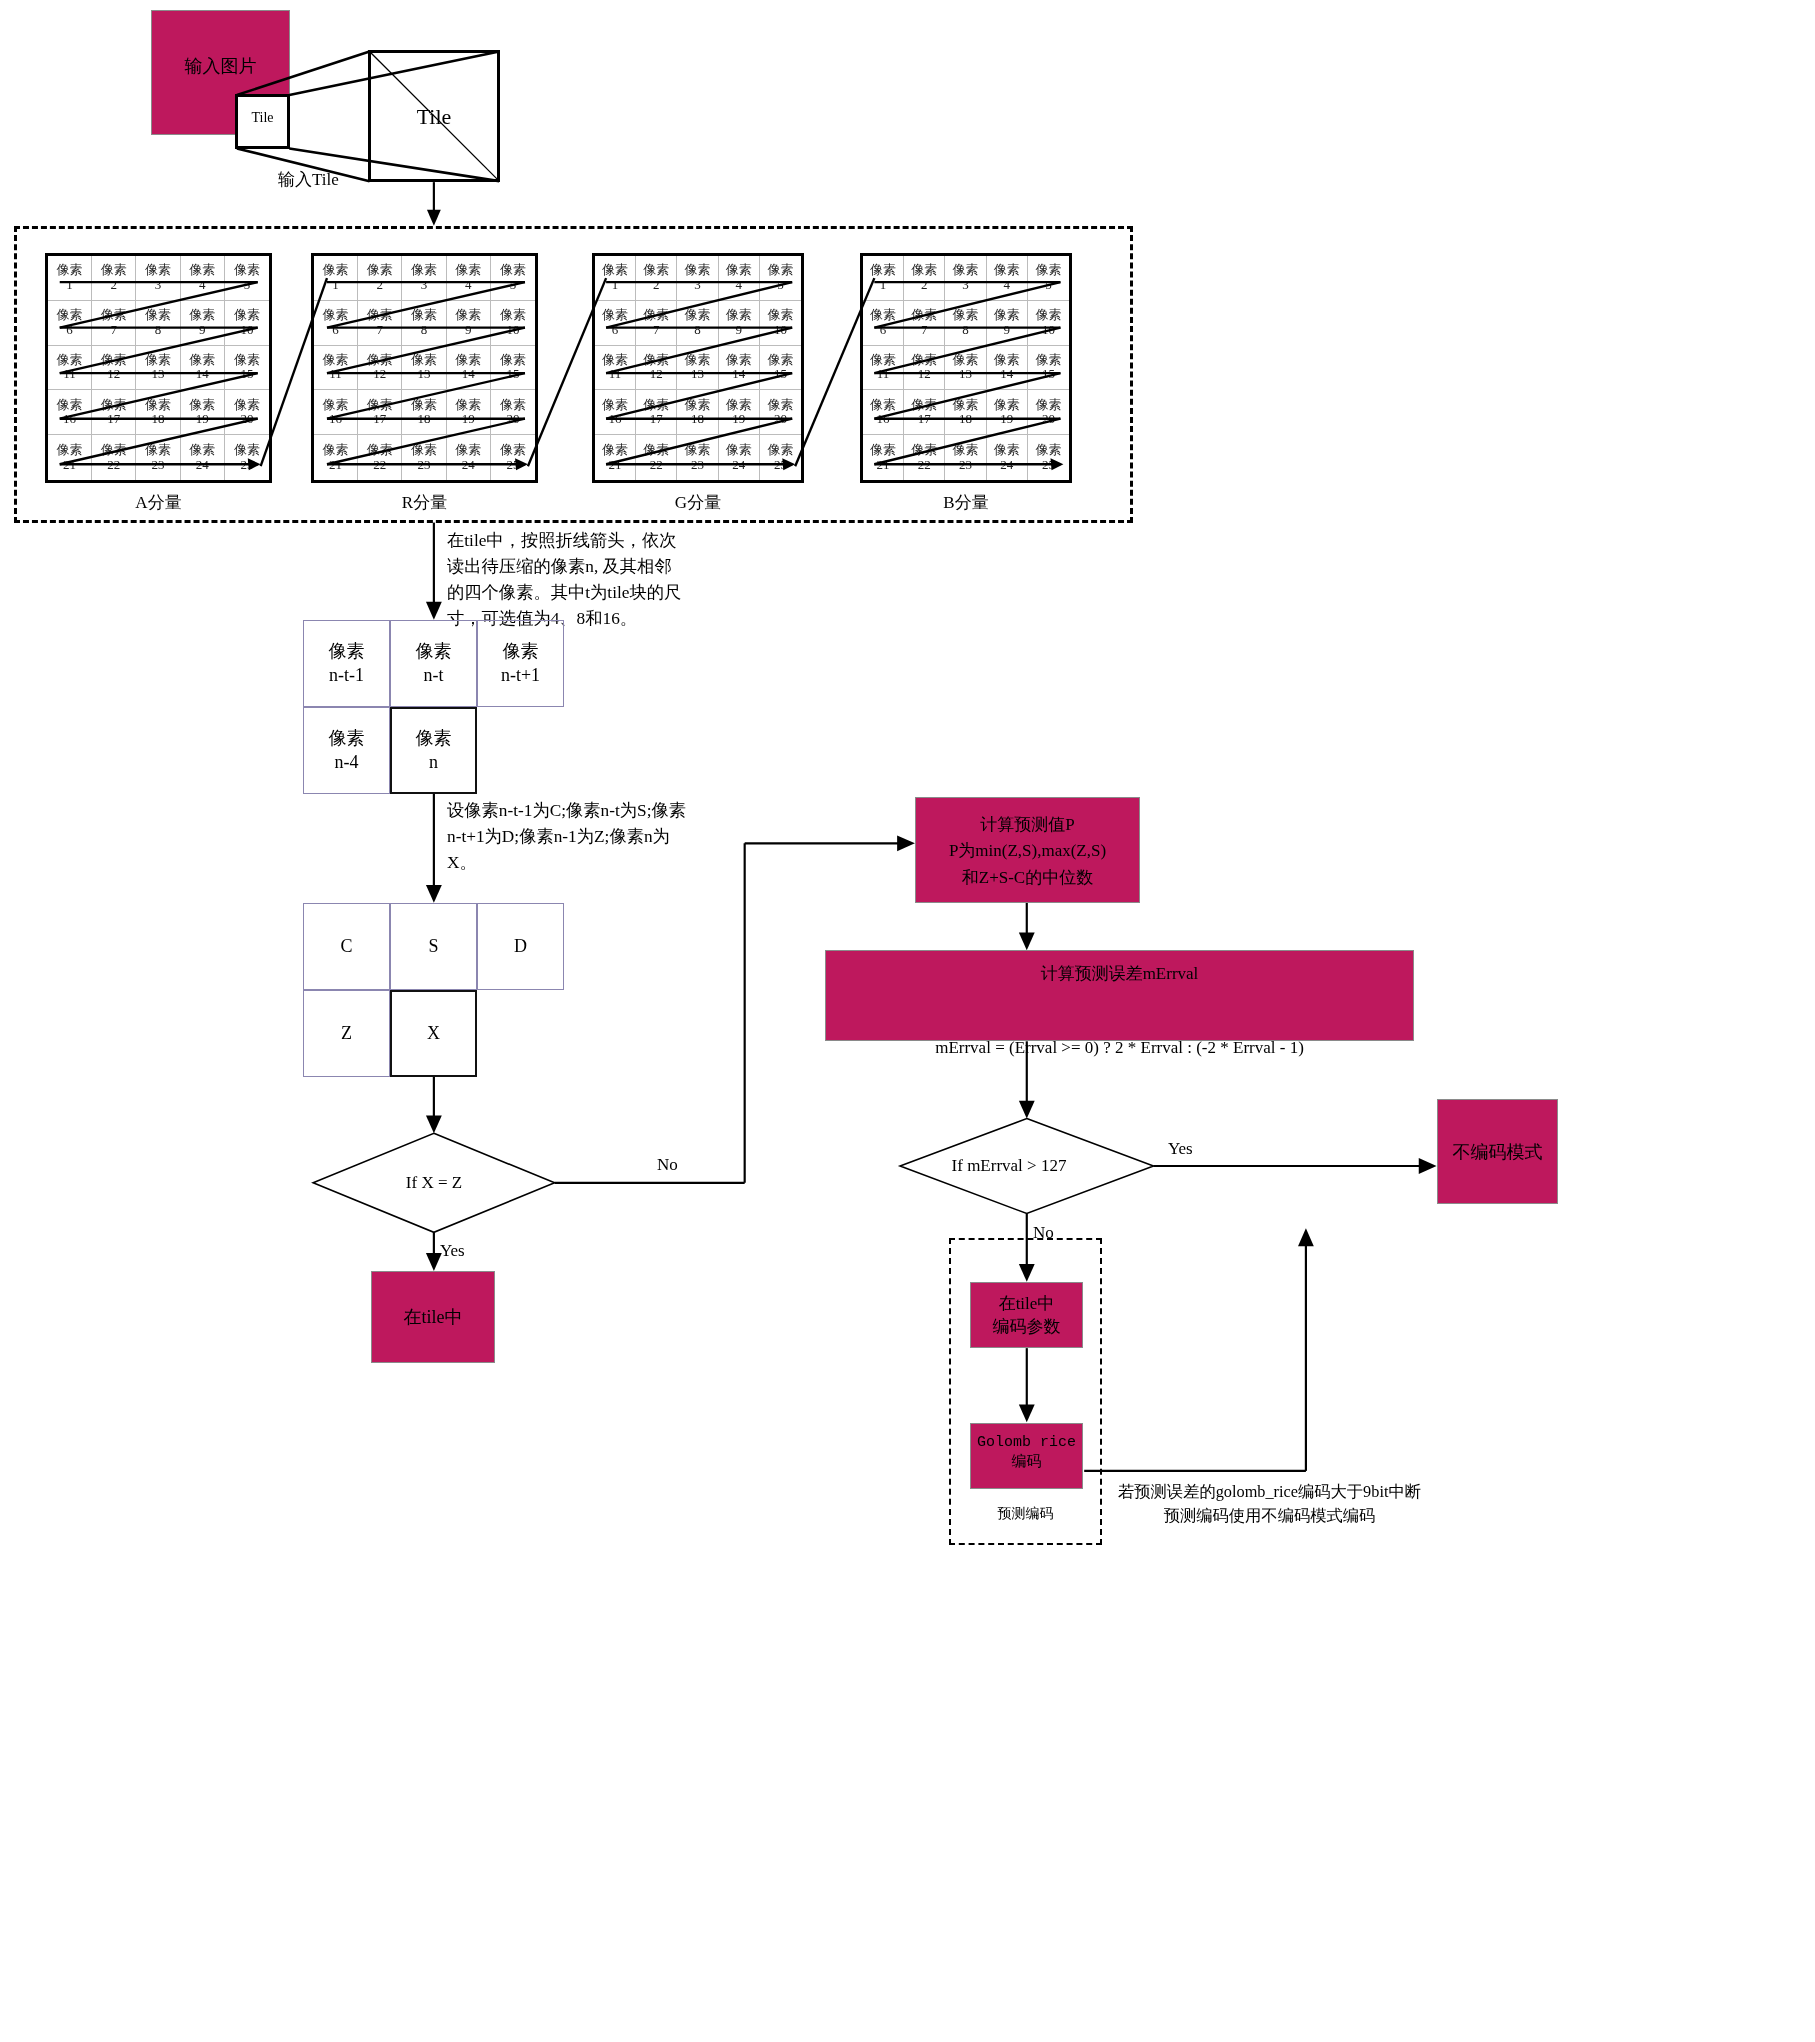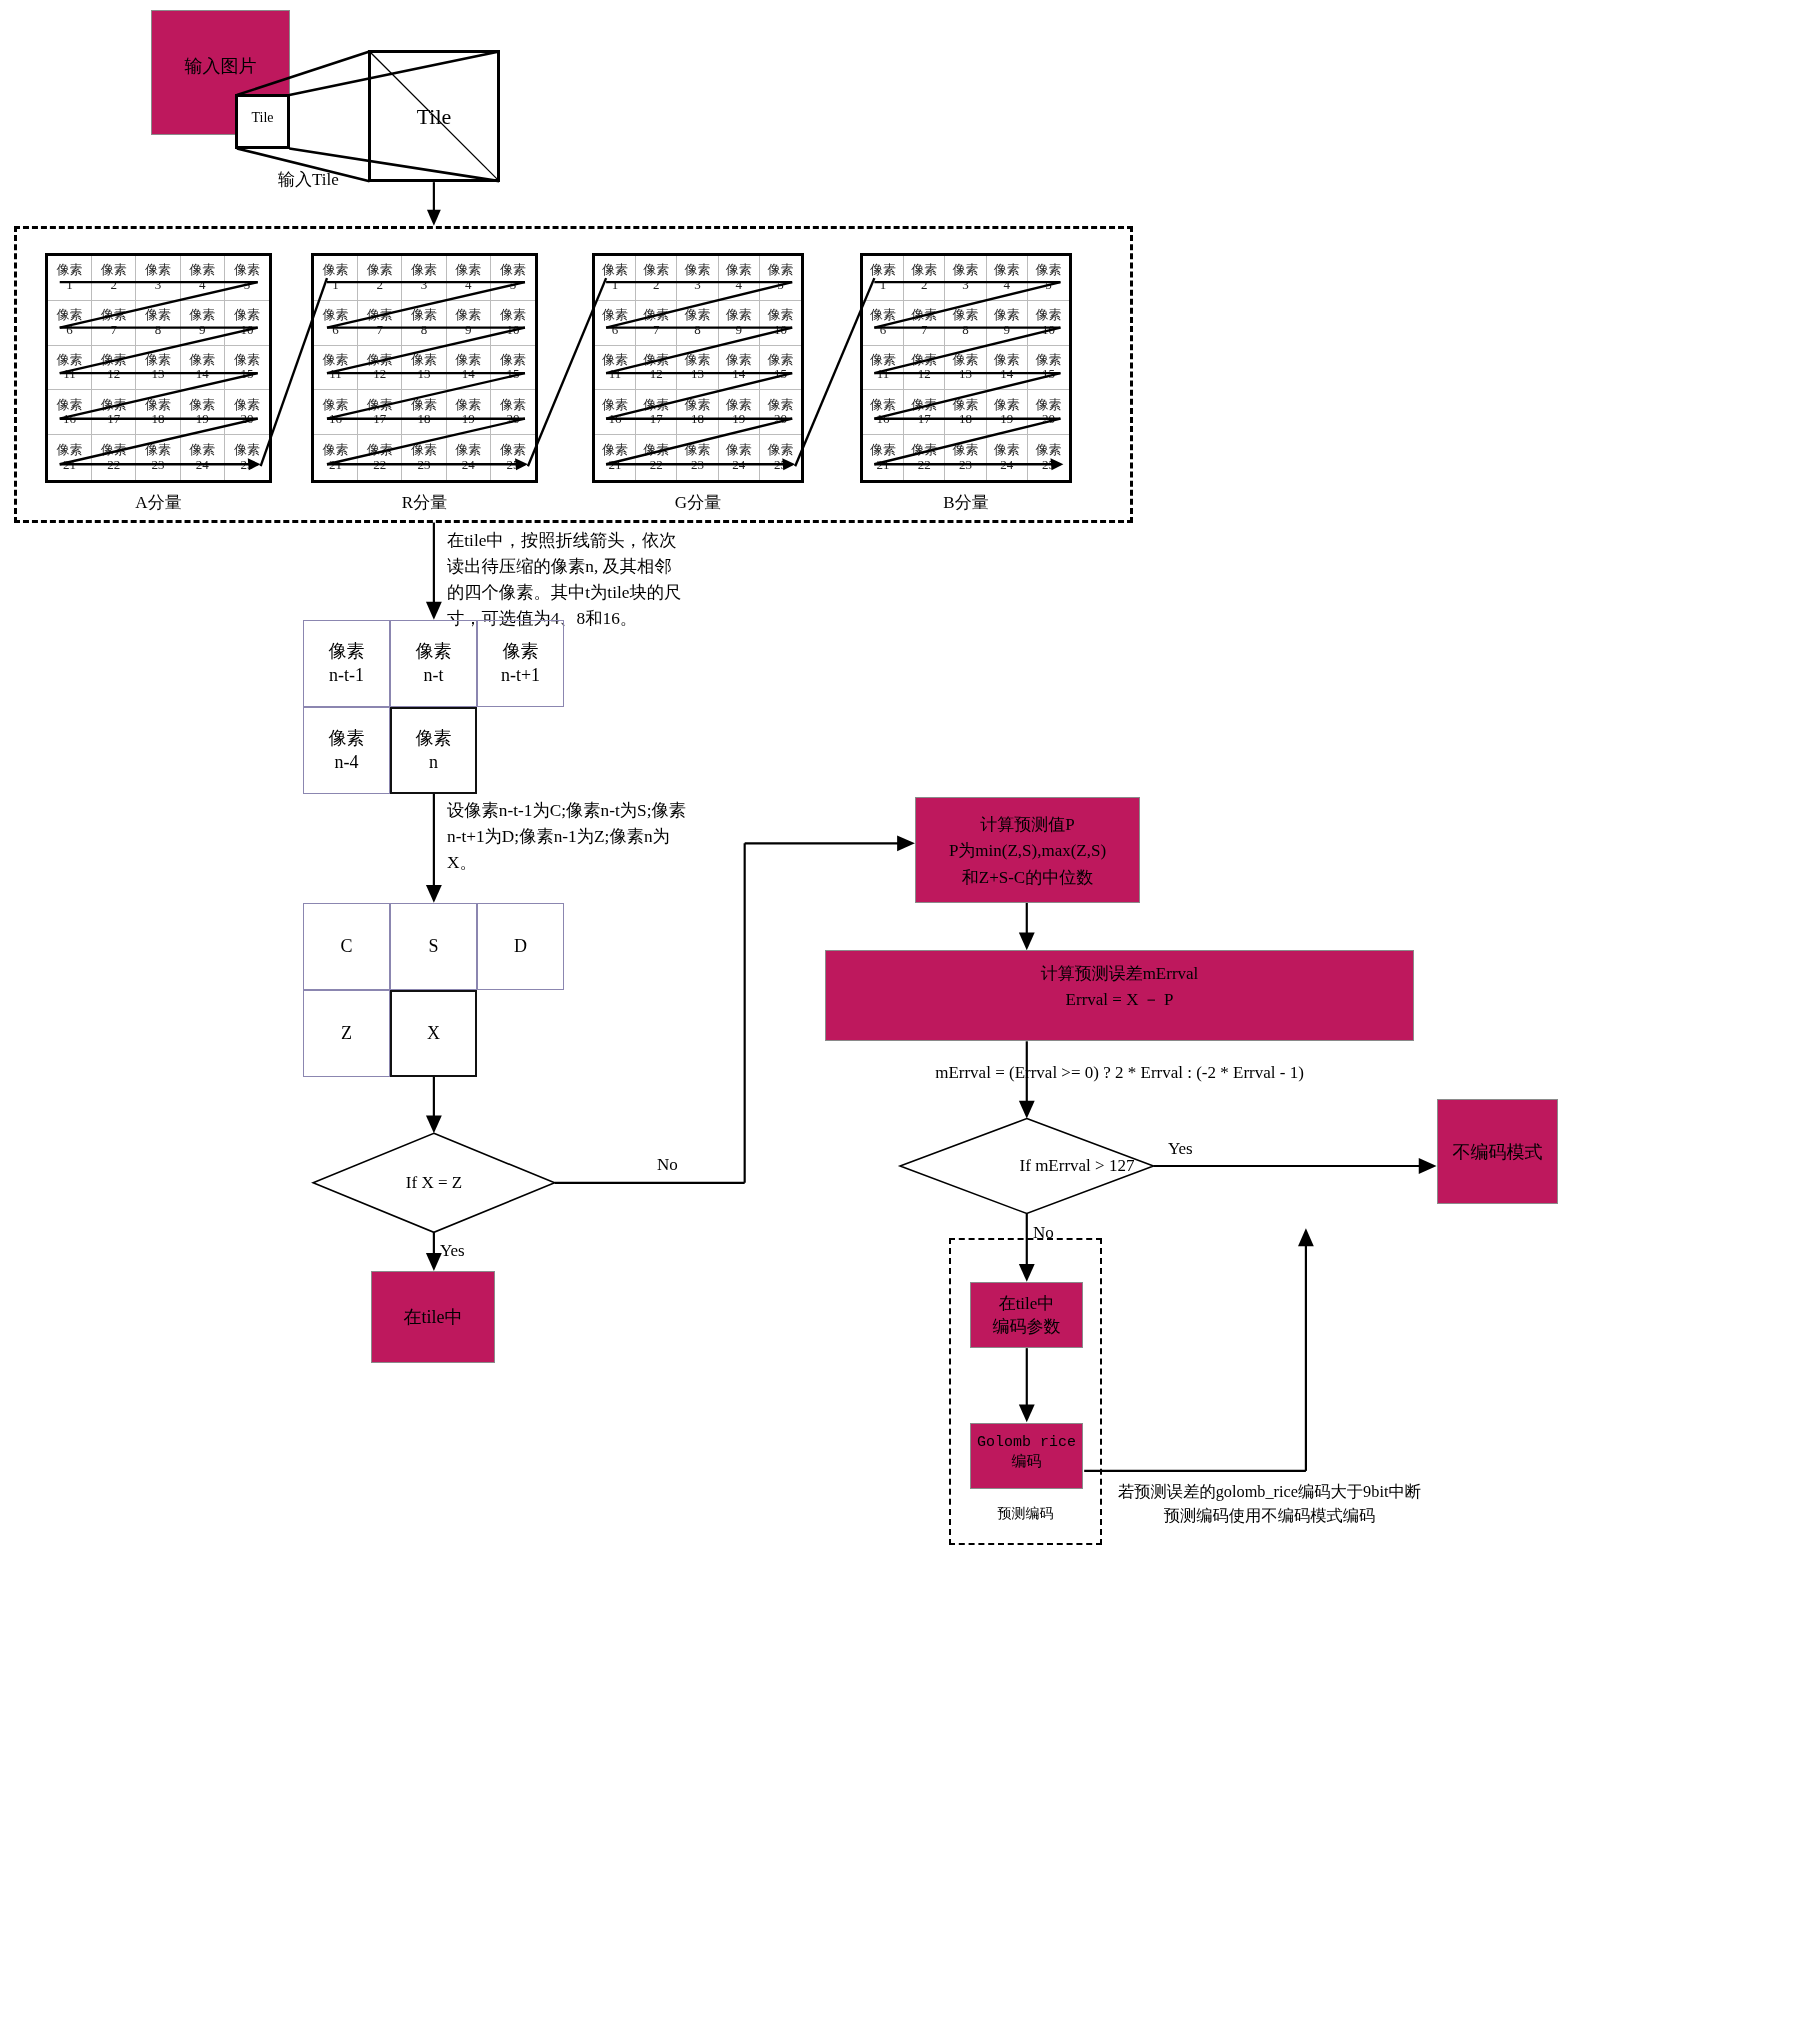--- a/index.html
+++ b/index.html
@@ -663,25 +663,24 @@
 <div class="abs box ctr" style="left:371px;top:1271px;width:124px;height:92px;font-size:18px;">在tile中</div>
 
 <div class="abs box" style="left:915px;top:797px;width:225px;height:106px;padding-top:14px;text-align:center;">
   <div style="font-size:17px;line-height:1.55;">计算预测值P</div>
   <div style="font-size:17px;line-height:1.55;">P为min(Z,S),max(Z,S)</div>
   <div style="font-size:17px;line-height:1.55;">和Z+S-C的中位数</div>
 </div>
 
 <div class="abs box" style="left:825px;top:950px;width:589px;height:91px;padding-top:10px;text-align:center;">
   <div style="font-size:17px;line-height:1.5;">计算预测误差mErrval</div>
-  <div style="font-size:17px;line-height:1.5;">Errval = X － P</div>
   <div style="font-size:17px;line-height:1.5;margin-top:48px;">mErrval = (Errval &gt;= 0) ? 2 * Errval : (-2 * Errval - 1)</div>
 </div>
 
-<div class="abs ctr" style="left:988px;top:1153px;width:178px;height:26px;font-size:17px;">If mErrval &gt; 127</div>
+<div class="abs ctr" style="left:920px;top:1153px;width:178px;height:26px;font-size:17px;">If mErrval &gt; 127</div>
 <div class="abs dlabel" style="left:1168px;top:1139px;font-size:17px;">Yes</div>
 <div class="abs dlabel" style="left:1033px;top:1223px;font-size:17px;">No</div>
 
 <div class="abs box ctr" style="left:1437px;top:1099px;width:121px;height:105px;font-size:18px;">不编码模式</div>
 
 <div class="abs dashwrap" style="left:949px;top:1238px;width:153px;height:307px;border-width:2px;"></div>
 <div class="abs ctr" style="left:949px;top:1501px;width:153px;height:26px;font-size:14px;">预测编码</div>
 
 <div class="abs box" style="left:970px;top:1282px;width:113px;height:66px;padding-top:10px;text-align:center;">
   <div style="font-size:17px;line-height:1.35;">在tile中</div>

